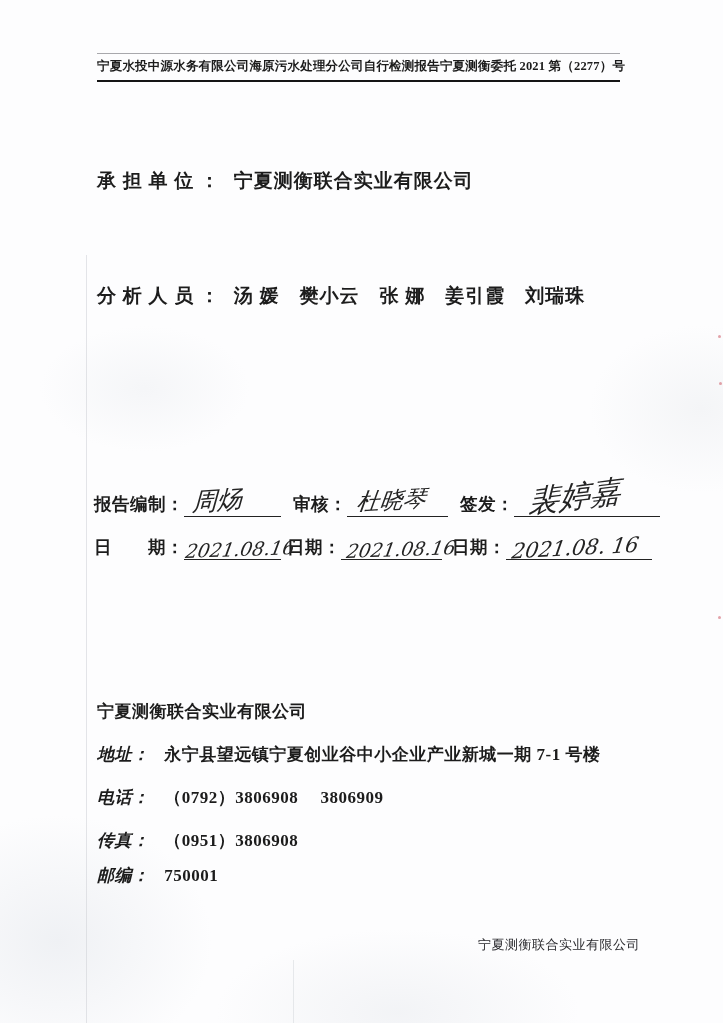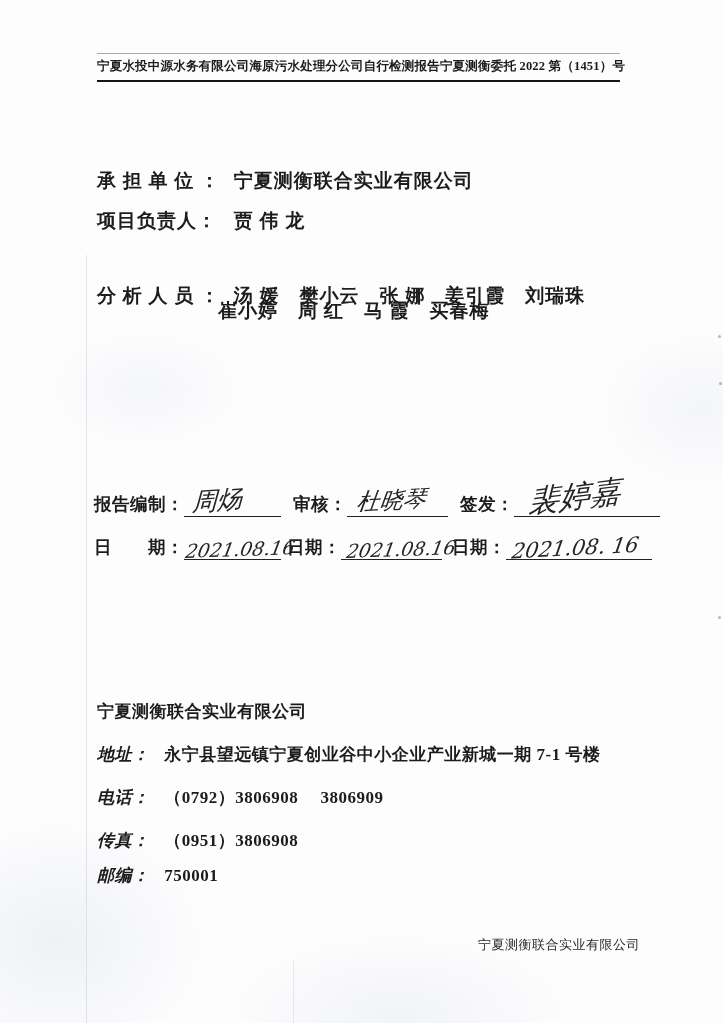--- a/index.html
+++ b/index.html
@@ -63,37 +63,30 @@
 <div class="page">
 
   <div class="fold"></div>
   <div class="fold2"></div>
   <div class="speck" style="left:718px;top:335px"></div>
   <div class="speck" style="left:719px;top:382px"></div>
   <div class="speck" style="left:718px;top:616px"></div>
 
   <div class="hdr">
     <span>宁夏水投中源水务有限公司海原污水处理分公司自行检测报告</span>
-    <span>宁夏测衡委托 2022 第（1451）号</span>
+    <span>宁夏测衡委托 2021 第（2277）号</span>
   </div>
 
   <div class="frow" style="top:137px">
     <span class="lbl">承 担 单 位 ：</span>
     <span class="val">宁夏测衡联合实业有限公司</span>
   </div>
-  <div class="frow" style="top:177px">
-    <span class="lbl">项目负责人：</span>
-    <span class="val">贾  伟  龙</span>
-  </div>
   <div class="frow" style="top:252px">
     <span class="lbl">分 析 人 员 ：</span>
     <span class="val">汤  媛　樊小云　张  娜　姜引霞　刘瑞珠</span>
-  </div>
-  <div class="frow" style="top:298px;left:218px">
-    <span class="val">崔小婷　周  红　马  霞　买春梅</span>
   </div>
 
   <div class="sigrow" style="top:489px">
     <span class="slbl" style="min-width:90px">报告编制：</span>
     <span class="sline" style="width:97px">
       <span class="hand" style="font-size:25px;left:8px;bottom:-1px;transform:rotate(-4deg) skewX(-6deg)">周炀</span>
     </span>
     <span class="slbl" style="margin-left:12px;min-width:54px">审核：</span>
     <span class="sline" style="width:101px">
       <span class="hand" style="font-size:23px;left:10px;bottom:0;transform:rotate(-3deg) skewX(-10deg)">杜晓琴</span>

